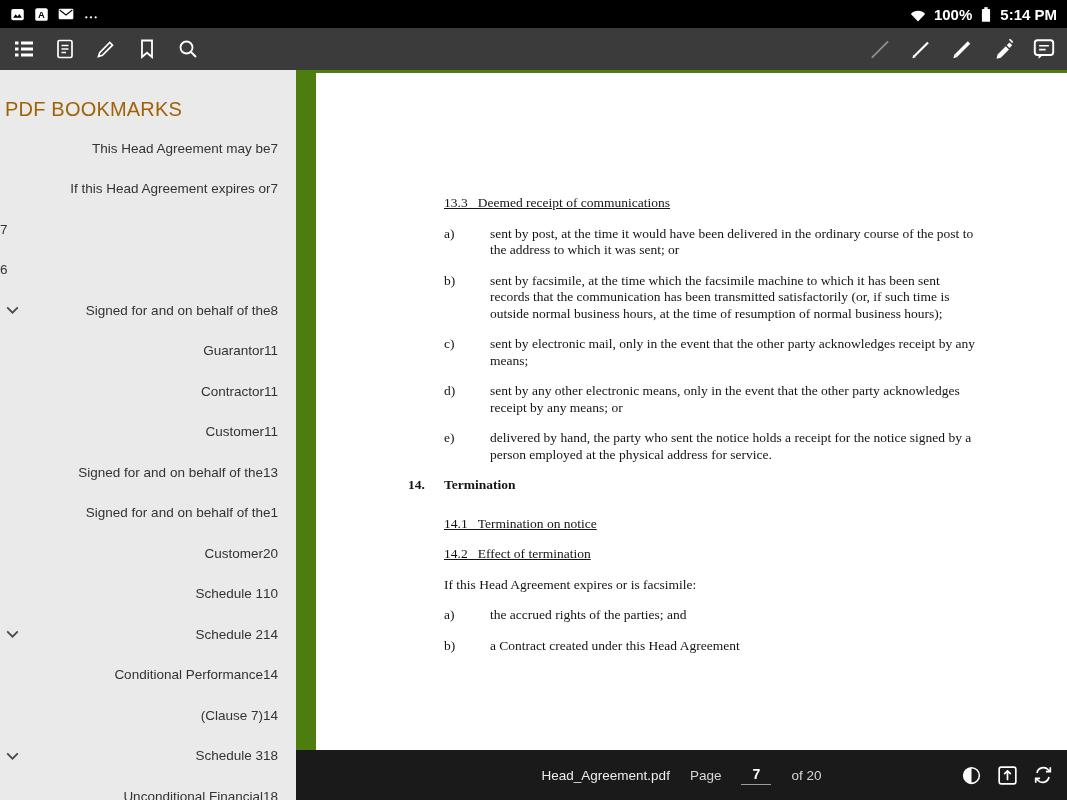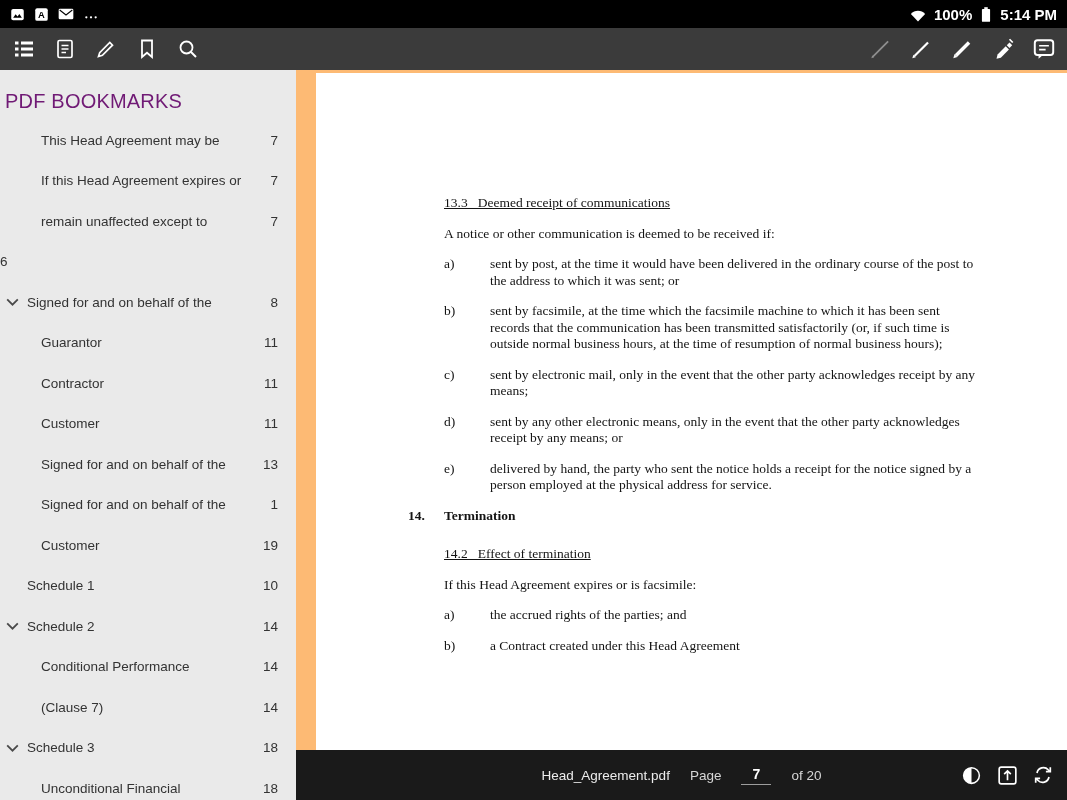--- a/index.html
+++ b/index.html
@@ -15,31 +15,31 @@
   
   .toolbar { height:42px; background:#3b3b3b; display:flex; align-items:center; justify-content:space-between; padding:0 3px; }
   .tb-group { display:flex; height:100%; }
   .tb-btn { width:41px; height:42px; display:flex; align-items:center; justify-content:center; cursor:pointer; }
 
   
   .main { display:flex; height:730px; }
 
   
   .sidebar { width:296px; min-width:296px; background:#eaeaea; overflow:hidden; }
-  .sidebar-title { font-size:20px; color:#701a75; padding:20px 6px 7px 5px; letter-spacing:0.2px; }
-  .bm-item { height:40.5px; display:flex; align-items:center; position:relative; cursor:pointer; }
+  .sidebar-title { font-size:20px; color:#a16207; padding:28px 6px 7px 5px; letter-spacing:0.2px; }
+  .bm-item { height:40.5px; display:flex; align-items:center; position:relative; cursor:pointer;text-align:right; }
   .bm-chevron { position:absolute; left:4px; top:50%; transform:translateY(-50%); width:17px; height:17px; display:none; }
   .bm-item.expanded .bm-chevron { display:block; }
   .bm-label { flex:1; font-size:13.5px; color:#333; white-space:nowrap; overflow:hidden; }
   .level-1 .bm-label { margin-left:27px; }
   .level-2 .bm-label { margin-left:41px; }
   .bm-page { font-size:13.5px; color:#333; margin-right:18px; }
 
   
-  .doc-area { flex:1; position:relative; background:#fdba74; overflow:hidden; }
+  .doc-area { flex:1; position:relative; background:#4d7c0f; overflow:hidden; }
   .page { position:absolute; left:20px; top:3px; right:0; bottom:0; background:#fff; }
   .doc-content { font-family:"Liberation Serif",serif; font-size:13.5px; line-height:16.5px; color:#141414; padding:122px 0 0 128px; width:663px; }
   .doc-heading { text-decoration:underline; margin-bottom:14px; }
   .doc-para { margin-bottom:14px; }
   .doc-li { display:flex; margin-bottom:14px; }
   .doc-li-m { width:22px; flex:none; }
   .doc-li-t { flex:1;margin-left:24px; }
   .doc-section { display:flex; margin:7px 0 22px -36px; font-weight:700; }
   .doc-sec-n { width:36px; flex:none; }
 
@@ -182,21 +182,20 @@
     <span class="bm-label">This Head Agreement may be</span>
     <span class="bm-page">7</span>
   </div>
         <div class="bm-item level-2">
 
     <span class="bm-label">If this Head Agreement expires or</span>
     <span class="bm-page">7</span>
   </div>
         <div class="bm-item level-2">
 
-    <span class="bm-label">remain unaffected except to</span>
     <span class="bm-page">7</span>
   </div>
         <div class="bm-item level-1">
 
     <span class="bm-page">6</span>
   </div>
         <div class="bm-item level-1 expanded">
     <svg class="bm-chevron" viewBox="0 0 16 16">
             <path d="M3 5.5L8 10.5l5-5" fill="none" stroke="#4a4a4a" stroke-width="1.7"></path>
           </svg>
@@ -224,21 +223,21 @@
     <span class="bm-page">13</span>
   </div>
         <div class="bm-item level-2">
 
     <span class="bm-label">Signed for and on behalf of the</span>
     <span class="bm-page">1</span>
   </div>
         <div class="bm-item level-2">
 
     <span class="bm-label">Customer</span>
-    <span class="bm-page">19</span>
+    <span class="bm-page">20</span>
   </div>
         <div class="bm-item level-1">
 
     <span class="bm-label">Schedule 1</span>
     <span class="bm-page">10</span>
   </div>
         <div class="bm-item level-1 expanded">
     <svg class="bm-chevron" viewBox="0 0 16 16">
             <path d="M3 5.5L8 10.5l5-5" fill="none" stroke="#4a4a4a" stroke-width="1.7"></path>
           </svg>
@@ -267,21 +266,20 @@
     <span class="bm-label">Unconditional Financial</span>
     <span class="bm-page">18</span>
   </div>
       </div>
   </div>
 
   <div class="doc-area">
     <div class="page">
       <div class="doc-content">
           <div class="doc-heading">13.3&nbsp;&nbsp;&nbsp;Deemed receipt of communications</div>
-          <div class="doc-para">A notice or other communication is deemed to be received if:</div>
           <div class="doc-li">
             <span class="doc-li-m">a)</span>
             <span class="doc-li-t">sent by post, at the time it would have been delivered in the ordinary course of the post to the address to which it was sent; or</span>
           </div>
           <div class="doc-li">
             <span class="doc-li-m">b)</span>
             <span class="doc-li-t">sent by facsimile, at the time which the facsimile machine to which it has been sent records that the communication has been transmitted satisfactorily (or, if such time is outside normal business hours, at the time of resumption of normal business hours);</span>
           </div>
           <div class="doc-li">
             <span class="doc-li-m">c)</span>
@@ -292,20 +290,21 @@
             <span class="doc-li-t">sent by any other electronic means, only in the event that the other party acknowledges receipt by any means; or</span>
           </div>
           <div class="doc-li">
             <span class="doc-li-m">e)</span>
             <span class="doc-li-t">delivered by hand, the party who sent the notice holds a receipt for the notice signed by a person employed at the physical address for service.</span>
           </div>
           <div class="doc-section">
             <span class="doc-sec-n">14.</span>
             <span class="doc-sec-t">Termination</span>
           </div>
+          <div class="doc-heading">14.1&nbsp;&nbsp;&nbsp;Termination on notice</div>
           <div class="doc-heading">14.2&nbsp;&nbsp;&nbsp;Effect of termination</div>
           <div class="doc-para">If this Head Agreement expires or is facsimile:</div>
           <div class="doc-li">
             <span class="doc-li-m">a)</span>
             <span class="doc-li-t">the accrued rights of the parties; and</span>
           </div>
           <div class="doc-li">
             <span class="doc-li-m">b)</span>
             <span class="doc-li-t">a Contract created under this Head Agreement</span>
           </div>

